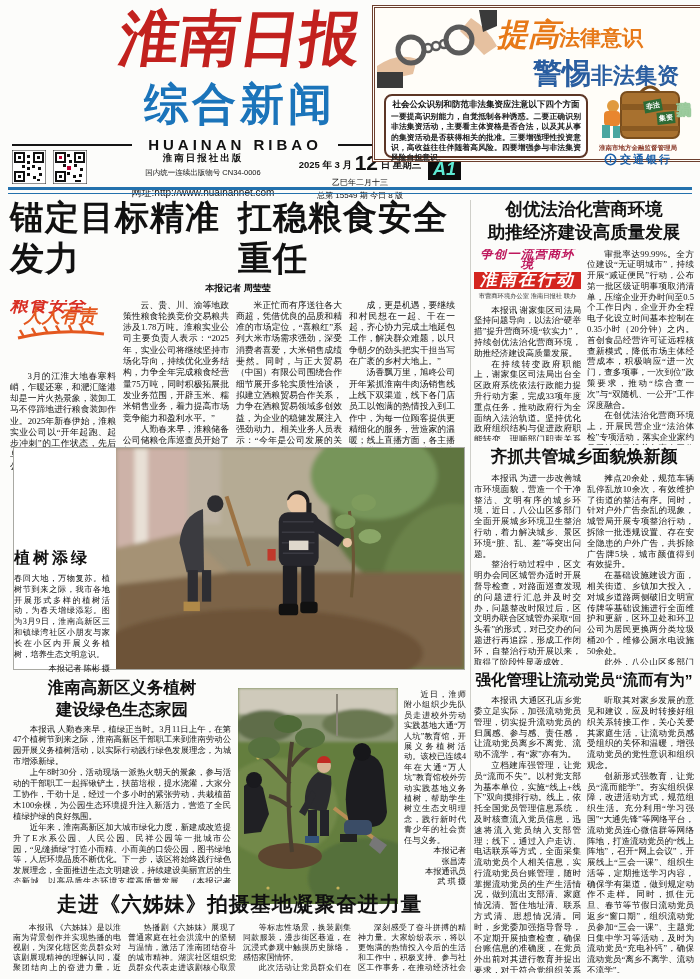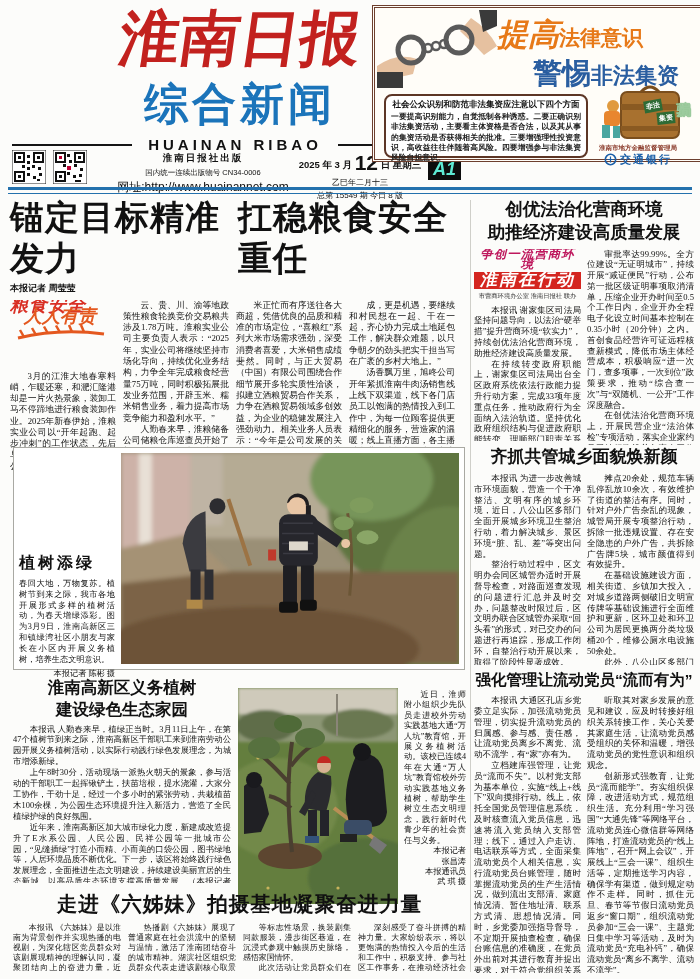--- a/index.html
+++ b/index.html
@@ -13,21 +13,21 @@
   .section-title{left:40px;top:78px;width:400px;text-align:center;font-size:44px;line-height:1.2;
     font-weight:900;color:#1b74ba;letter-spacing:4px}
   .ribao-row{left:12px;top:136px;width:446px;display:flex;align-items:center;gap:16px}
   .ribao-row .rule{flex:1;height:2px;background:#151515}
   .ribao-row .en{font-size:15px;font-weight:700;letter-spacing:4px}
   .qrs{left:12px;top:150px;display:flex;gap:7px}
   .qrs svg{width:34px;height:34px}
   .pub-block{left:108px;top:152px;width:190px;text-align:center}
   .pub-block .l1{font-size:9.5px;font-weight:700;letter-spacing:2px}
   .pub-block .l2{font-size:7.5px;margin-top:3px}
-  .pub-block .l3{font-size:12px;margin-top:1px}
+  .pub-block .l3{font-size:10px;margin-top:8px}
   .date-block{left:296px;top:151px;width:128px;text-align:center}
   .date-block .d1{font-size:9.5px;font-weight:700}
   .date-block .day{font-size:21px;font-weight:800;vertical-align:-2px}
   .date-block .d2{font-size:8px;margin-top:2px}
   .date-block .d3{font-size:8px;margin-top:2px}
   .a1{left:428px;top:158px;width:33px;height:22px;background:#0d0d0d;color:#5eead4;font-size:18px;
       font-weight:700;font-style:italic;display:flex;align-items:center;justify-content:center}
   .blue-rule{left:8px;top:187px;width:684px;height:7px;border-top:3px solid #2471ad;border-bottom:1px solid #2471ad}
   
   .ad{left:372px;top:5px;width:383px;height:157px;border:3px double #6d3f2e;background:#fffdf8}
@@ -52,38 +52,38 @@
   .bank{left:208px;top:144px;width:110px;display:flex;align-items:center;justify-content:center;gap:3px}
   .bank .nm{font-size:11px;font-weight:800;color:#1a5fa8;letter-spacing:2px;font-family:"Liberation Serif",serif}
   
   .coltext p{text-indent:2em;text-align:justify}
   .serif{font-family:"Liberation Serif",serif}
   .clip{overflow:hidden}
   .vrule{left:470px;top:200px;height:772px;border-left:1px solid #cfcfc9}
   
   .lead{left:10px;top:197px;width:456px}
   .lead-h{display:flex;justify-content:space-between;font-size:34px;font-weight:900;letter-spacing:1px;line-height:1.2}
-  .lead-by{font-size:9px;font-weight:700;margin-top:3px}
+  .lead-by{text-align:center;font-size:9px;font-weight:700;margin-top:3px}
   .lead-body{margin-top:5px;display:flex;gap:7px;height:172px}
   .lead-body .col{width:106px;overflow:hidden;font-size:8.8px;line-height:11.3px}
   .grain{height:68px;position:relative;margin-bottom:3px}
   .grain .g1{font-size:18px;font-weight:900;font-style:italic;color:#d93025;letter-spacing:1px}
   .grain .g2{font-size:18px;font-weight:900;font-style:italic;color:#e4581f;margin-left:14px}
   
   .r-art{left:474px;width:220px}
   .r-h{font-size:17.5px;font-weight:900;text-align:center;line-height:1.3}
   .r-body{margin-top:5px;display:flex;gap:6px}
   .r-body .col{width:107px;overflow:hidden;font-size:8.6px;line-height:10.8px}
   .banner-top{color:#be185d;font-weight:900;font-size:12.5px;font-style:italic;letter-spacing:1px;text-align:center}
   .banner-main{background:#d42620;color:#fff;font-size:17px;font-weight:900;font-style:italic;
                text-align:center;padding:3px 0;letter-spacing:2px;margin-top:2px}
   .banner-sub{font-size:6.3px;text-align:center;margin-top:2px;margin-bottom:3px;color:#333}
   .party-h{font-size:15.5px}
   
-  .pbox{left:13px;top:447px;width:452px;height:223px;border:1px solid #a9a9a3;padding:5px;display:flex;gap:6px;background:#fff}
+  .pbox{left:13px;top:447px;width:452px;height:223px;border:1px solid #a9a9a3;display:flex;gap:6px;background:#fff}
   .pbox .cap{width:96px;padding-top:100px}
   .pbox .cap h3{font-size:16px;font-weight:800;letter-spacing:3px;font-family:"Liberation Serif",serif}
   .pbox .cap .txt{font-size:8.2px;line-height:10.8px;margin-top:5px;text-align:justify}
   .pbox .cap .cr{font-size:8.2px;text-align:right;margin-top:3px}
   .pbox .pic{flex:1}
   .pbox svg,.photo2 svg{width:100%;height:100%;display:block}
   
   .gaoxin{left:13px;top:676px;width:218px}
   .gaoxin .h{font-size:16.5px;font-weight:900;text-align:center;line-height:1.35}
   .gaoxin .body{margin-top:4px;height:158px;overflow:hidden;font-size:8.4px;line-height:10.9px}

